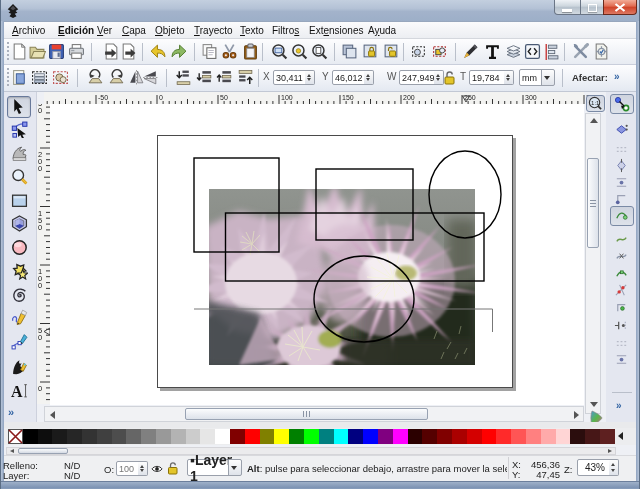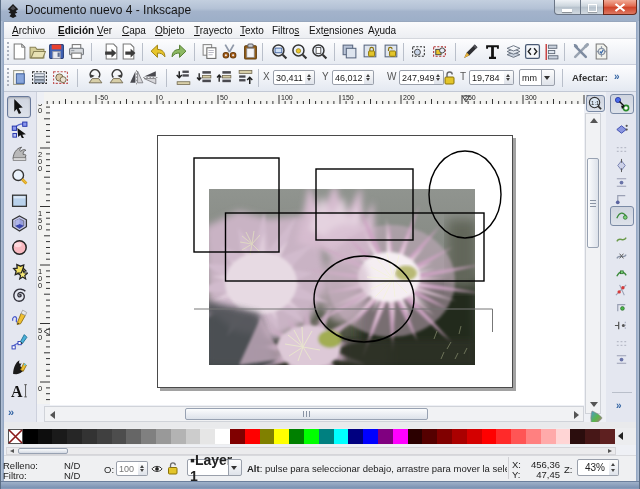--- a/index.html
+++ b/index.html
@@ -27,21 +27,20 @@
  background:linear-gradient(90deg,#b6c4d8,#8fa3c0);"></div>
 <div class="abs" style="left:636px;top:21px;width:3px;height:461px;
  background:linear-gradient(90deg,#8fa3c0,#b6c4d8);"></div>
 <div class="abs" style="left:1px;top:481px;width:638px;height:8px;
  background:linear-gradient(#9fb1c9,#7e94b4 70%,#93a7c2);border-top:1px solid #6c7f9c;"></div>
 
 <svg class="abs" style="left:6px;top:4px" width="14" height="14" viewBox="0 0 16 16">
  <path d="M8 0 L14 6 L11 8 L13 10 L10 11 L12 14 L8 16 L4 14 L6 11 L3 10 L5 8 L2 6 Z" fill="#1a1a1a"></path>
  <path d="M8 2 L11 5 L8 7 L5 5 Z" fill="#4d4d52"></path>
 </svg>
-<div class="abs" style="left:25px;top:3px;font-size:12px;color:#151515;">Documento nuevo 4 - Inkscape</div>
 
 <div class="abs" style="left:554px;top:0px;width:83px;height:15px;">
  <div class="abs" style="left:0;top:0;width:27px;height:15px;background:linear-gradient(#eef2f6,#ccd5dd 45%,#b6c1cc 50%,#d2dae1);border:1px solid #6a7585;border-top:none;border-radius:0 0 0 4px;box-sizing:border-box;"></div>
  <div class="abs" style="left:8px;top:9px;width:10px;height:3px;background:#fff;box-shadow:0 1px 1px rgba(0,0,0,.35);"></div>
  <div class="abs" style="left:26px;top:0;width:24px;height:15px;background:linear-gradient(#eef2f6,#ccd5dd 45%,#b6c1cc 50%,#d2dae1);border:1px solid #6a7585;border-top:none;box-sizing:border-box;"></div>
  <div class="abs" style="left:34px;top:4px;width:7px;height:6px;border:1.5px solid #fff;box-shadow:0 1px 1px rgba(0,0,0,.25);"></div>
  <div class="abs" style="left:49px;top:0;width:34px;height:15px;background:linear-gradient(#f2ab97,#e06a50 45%,#cf4228 50%,#dd7862);border:1px solid #6a2a1c;border-top:none;border-radius:0 0 4px 0;box-sizing:border-box;"></div>
  <svg class="abs" style="left:60px;top:3px" width="12" height="9" viewBox="0 0 12 9">
   <path d="M1.5 1 L10.5 8 M10.5 1 L1.5 8" stroke="#fff" stroke-width="2.2"></path>
  </svg>
@@ -813,21 +812,21 @@
 <div class="abs" style="left:585.2px;top:429px;width:15.4px;height:15px;background:#471717;"></div>
 <div class="abs" style="left:600.0px;top:429px;width:15.4px;height:15px;background:#5e2020;"></div>
 <div class="abs" style="left:618px;top:432px;width:0;height:0;border-top:4px solid transparent;border-bottom:4px solid transparent;border-right:5px solid #222;"></div>
 <div class="abs" style="left:6px;top:447px;width:610px;height:8px;background:#ebebed;border:1px solid #d5d5d9;box-sizing:border-box;"></div>
 <div class="abs" style="left:10px;top:449px;width:0;height:0;border-top:2.5px solid transparent;border-bottom:2.5px solid transparent;border-right:4px solid #555;"></div>
 <div class="abs" style="left:608px;top:449px;width:0;height:0;border-top:2.5px solid transparent;border-bottom:2.5px solid transparent;border-left:4px solid #555;"></div>
 <div class="abs" style="left:18px;top:448px;width:50px;height:6px;background:linear-gradient(#fbfcfd,#d5dae4);border:1px solid #98a2b2;border-radius:2px;box-sizing:border-box;"></div>
 <div class="abs" style="left:4px;top:455px;width:632px;height:26px;background:#eff0f2;border-top:1px solid #d8d9dd;box-sizing:border-box;"></div>
 <div class="abs" style="left:3px;top:460px;font-size:9.5px;color:#222;">Relleno:</div>
 <div class="abs" style="left:64px;top:460px;font-size:9.5px;color:#222;">N/D</div>
-<div class="abs" style="left:3px;top:470px;font-size:9.5px;color:#222;">Filtro:</div>
+<div class="abs" style="left:3px;top:470px;font-size:9.5px;color:#222;">Layer:</div>
 <div class="abs" style="left:64px;top:470px;font-size:9.5px;color:#222;">N/D</div>
 <div class="abs" style="left:104px;top:464px;font-size:9.5px;color:#222;">O:</div>
 <div class="field" style="left:116px;top:461px;width:20px;height:13px;color:#777;">100</div>
 <div class="spin" style="left:138px;top:461px;height:13px;"></div>
 <svg class="abs" style="left:151px;top:463px" width="12" height="11" viewBox="0 0 14 13">
       <path d="M1 7 C4 3 10 3 13 7 C10 11 4 11 1 7 Z" fill="#fff" stroke="#222" stroke-width="1.1"></path>
       <circle cx="7" cy="7" r="2.2" fill="#222"></circle>
     </svg>
 <svg class="abs" style="left:167px;top:461px" width="12" height="14" viewBox="0 0 12 14">
       <rect x="1.5" y="6.5" width="8.5" height="6.5" rx="1" fill="#e3c52a" stroke="#8a7207"></rect>

